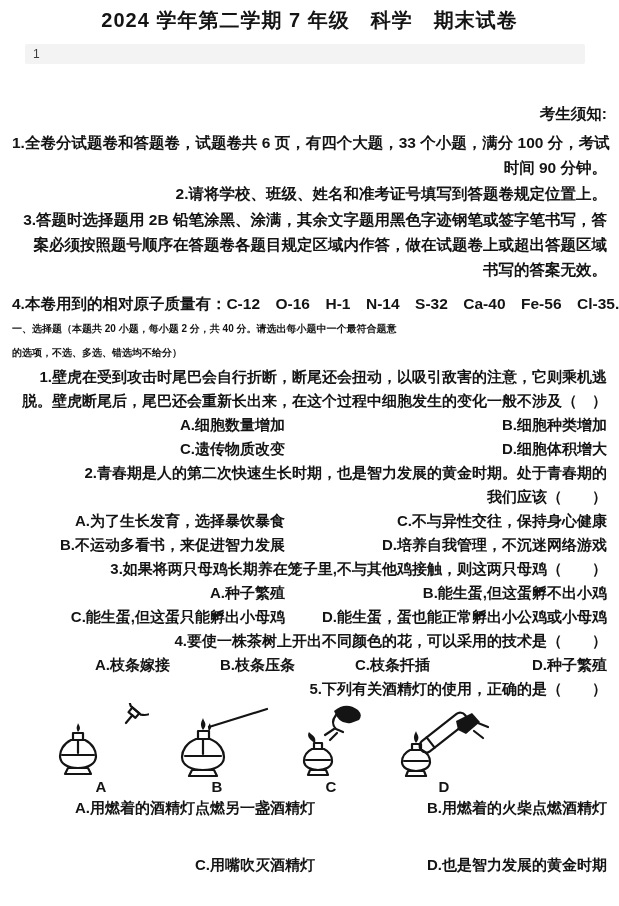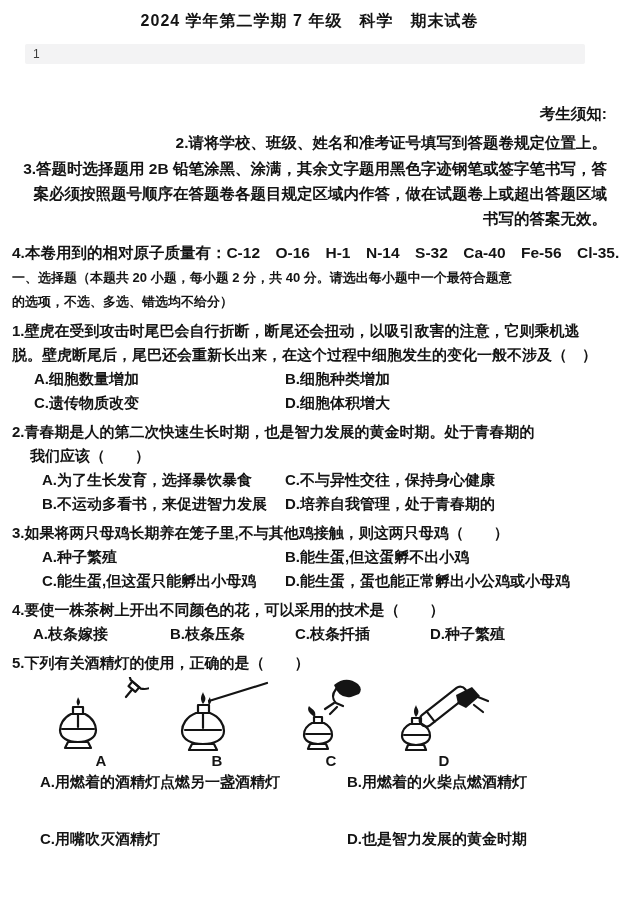--- a/index.html
+++ b/index.html
@@ -6,44 +6,44 @@
   body{
     width:619px;height:906px;overflow:hidden;
     font-family:"Liberation Sans","DejaVu Sans",sans-serif;
     font-weight:700;color:#141414;
     -webkit-font-smoothing:antialiased;
   }
   .page{padding:8px 12px 0 12px;box-sizing:border-box;}
 
   .title{
     margin:0;text-align:center;
-    font-size:16px;line-height:25px;letter-spacing:1px;
+    font-size:20px;line-height:25px;letter-spacing:1px;
   }
 
   .pagebar{
     margin:11px 0 0 13px;width:560px;height:20px;
     background:#f3f3f4;border-radius:2px;
     display:flex;align-items:center;
     box-sizing:border-box;padding-left:8px;
   }
   .pagebar .num{
     font-size:12px;font-weight:400;color:#3d3d3d;line-height:1;
   }
 
   .notice{margin-top:37px;font-size:15.5px;text-align:right;}
   .notice .line{white-space:nowrap;line-height:25px;}
   .notice-heading{line-height:26px;margin-bottom:4px;}
   .n-item{margin:0 0 1px 0;}
   .hang{padding-left:21px;}
   .n4{margin-top:9px;}
 
-  .section-heading{font-size:13px;}
+  .section-heading{font-size:10px;}
   .section-heading .line{white-space:nowrap;line-height:24px;}
 
-  .q{margin-top:5px;font-size:15px;}
+  .q{font-size:15px;text-align:right;}
   .q .line{white-space:nowrap;line-height:24px;}
   .indent1{padding-left:18px;}
 
   .opts2{display:grid;line-height:24px;}
   .opts2 .cell{white-space:nowrap;}
   .q1opts{padding-left:22px;grid-template-columns:251px auto;}
   .q2opts,.q3opts{padding-left:30px;grid-template-columns:243px auto;}
   .q4opts{padding-left:21px;display:grid;grid-template-columns:137px 125px 135px auto;line-height:24px;}
   .q5opts{padding-left:28px;grid-template-columns:275px auto;line-height:25px;gap:32px;}
 
@@ -67,20 +67,24 @@
 <div class="page">
 
   <h1 class="title">2024 学年第二学期 7 年级　科学　期末试卷</h1>
 
   <div class="pagebar">
     <span class="num">1</span>
   </div>
 
   <div class="notice">
     <div class="notice-heading line">考生须知:</div>
+    <div class="n-item">
+      <div class="line">1.全卷分试题卷和答题卷，试题卷共 6 页，有四个大题，33 个小题，满分 100 分，考试</div>
+      <div class="line">时间 90 分钟。</div>
+    </div>
     <div class="n-item line">2.请将学校、班级、姓名和准考证号填写到答题卷规定位置上。</div>
     <div class="n-item">
       <div class="line">3.答题时选择题用 2B 铅笔涂黑、涂满，其余文字题用黑色字迹钢笔或签字笔书写，答</div>
       <div class="line hang">案必须按照题号顺序在答题卷各题目规定区域内作答，做在试题卷上或超出答题区域</div>
       <div class="line hang">书写的答案无效。</div>
     </div>
     <div class="n-item n4 line">4.本卷用到的相对原子质量有：C-12　O-16　H-1　N-14　S-32　Ca-40　Fe-56　Cl-35.5</div>
   </div>
 
   <div class="section-heading">
@@ -99,21 +103,21 @@
     </div>
   </div>
 
   <div class="q">
     <div class="line">2.青春期是人的第二次快速生长时期，也是智力发展的黄金时期。处于青春期的</div>
     <div class="line indent1">我们应该（　　）</div>
     <div class="opts2 q2opts">
       <span class="cell">A.为了生长发育，选择暴饮暴食</span>
       <span class="cell">C.不与异性交往，保持身心健康</span>
       <span class="cell">B.不运动多看书，来促进智力发展</span>
-      <span class="cell">D.培养自我管理，处于青春期的</span>
+      <span class="cell">D.培养自我管理，不沉迷网络游戏</span>
     </div>
   </div>
 
   <div class="q">
     <div class="line">3.如果将两只母鸡长期养在笼子里,不与其他鸡接触，则这两只母鸡（　　）</div>
     <div class="opts2 q3opts">
       <span class="cell">A.种子繁殖</span>
       <span class="cell">B.能生蛋,但这蛋孵不出小鸡</span>
       <span class="cell">C.能生蛋,但这蛋只能孵出小母鸡</span>
       <span class="cell">D.能生蛋，蛋也能正常孵出小公鸡或小母鸡</span>

